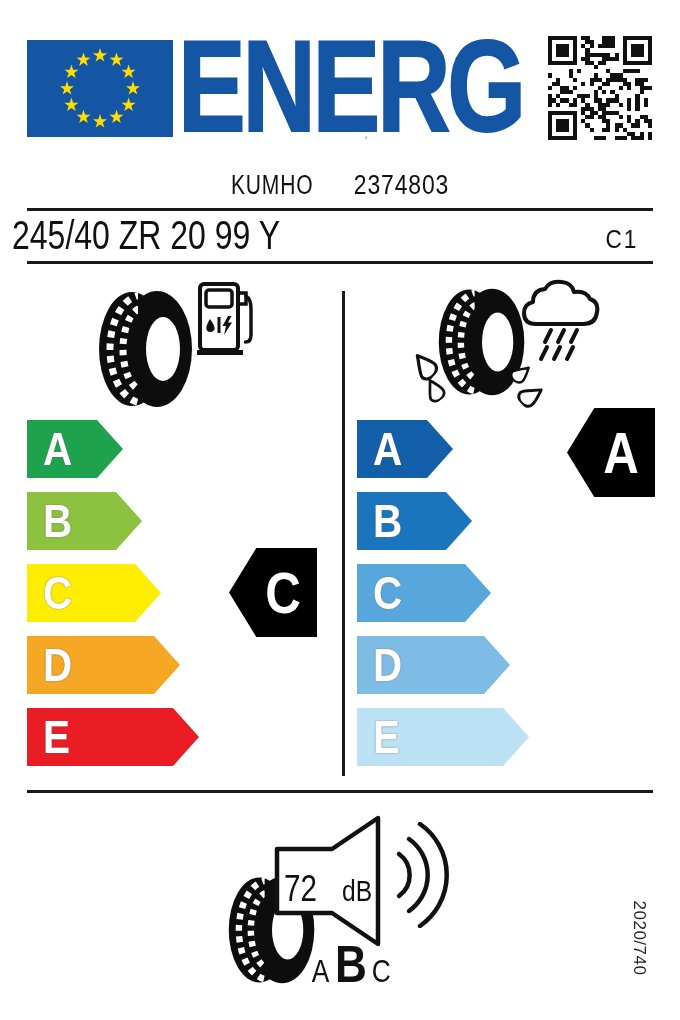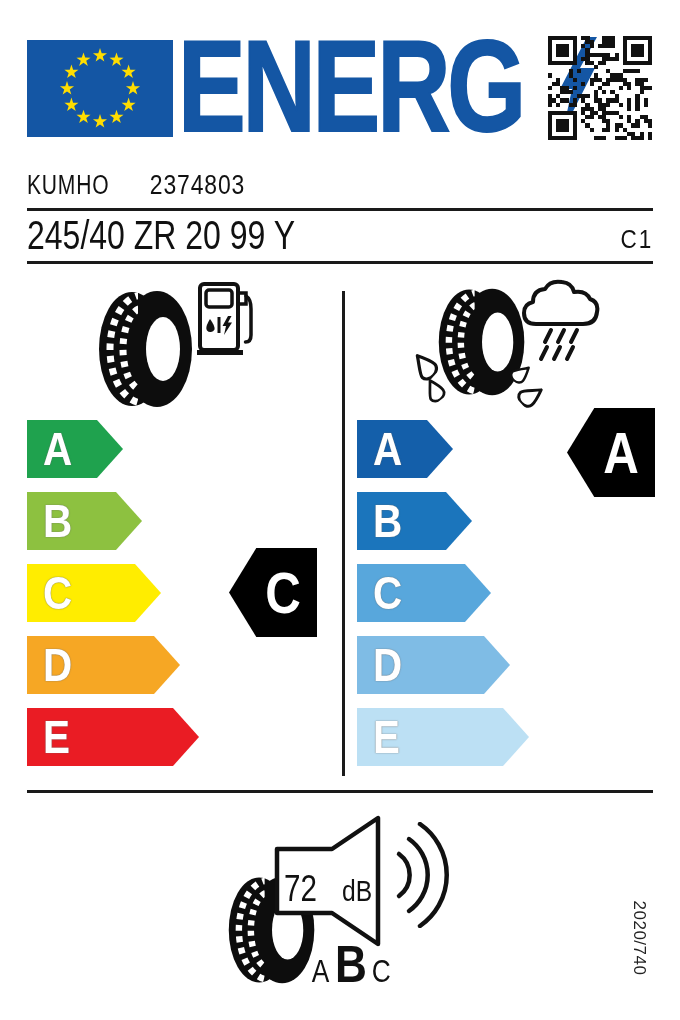--- a/index.html
+++ b/index.html
@@ -3,36 +3,36 @@
 <meta charset="utf-8">
 <style>
   html,body{margin:0;padding:0;background:#e8e8e8;}
   #label{
     position:relative;width:680px;height:1020px;background:#fff;margin:0 auto;
     font-family:"Liberation Sans","DejaVu Sans",sans-serif;color:#111;overflow:hidden;
   }
   .abs{position:absolute;}
   
   #eu-flag{left:27px;top:40px;width:146px;height:97px;}
-  #logo{left:178px;top:36px;height:104px;display:flex;}
+  #logo{left:178px;top:36px;height:104px;display:flex;align-items:center;flex-direction:column;}
   #logo-text{
     font-size:130px;line-height:100px;font-weight:700;letter-spacing:-4px;
     transform:scaleX(.78);transform-origin:left center;
     -webkit-text-stroke:2px currentColor;
   }
   #logo-bolt{margin-left:-66px;}
   #qr{left:546px;top:36px;width:108px;height:104px;}
-  #brand-row{left:27px;top:170px;width:626px;display:flex;justify-content:flex-start;align-items:baseline;}
+  #brand-row{left:27px;top:170px;width:626px;display:flex;justify-content:center;align-items:baseline;}
   #brand-name{font-size:27px;letter-spacing:1px;transform:scaleX(.78);transform-origin:left;}
   #label-id{font-size:27px;letter-spacing:1px;transform:scaleX(.85);transform-origin:right;}
   .rule{left:27px;width:626px;height:3px;background:#1a1a1a;}
   #rule1{top:208px;}
   #rule2{top:261px;}
   #rule3{top:790px;}
-  #size-row{left:27px;top:216px;width:626px;display:flex;justify-content:space-between;align-items:flex-end;height:42px;}
+  #size-row{left:12px;top:216px;width:626px;display:flex;justify-content:space-between;align-items:flex-end;height:42px;}
   #tire-size{font-size:40px;letter-spacing:0px;transform:scaleX(.8);transform-origin:left bottom;}
   #tire-class{font-size:25px;transform:scaleX(.9);transform-origin:right bottom;padding-bottom:4px;letter-spacing:2px;}
   
   #divider{left:342px;top:291px;width:3px;height:485px;background:#1a1a1a;}
   #fuel-tire{left:96px;top:288px;width:100px;height:122px;}
   #fuel-pump{left:197px;top:281px;width:56px;height:76px;}
   #wet-tire-group{left:412px;top:280px;width:134px;height:130px;}
   #rain-cloud{left:520px;top:279px;width:84px;height:90px;}
   
   .scale{top:420px;width:180px;}

